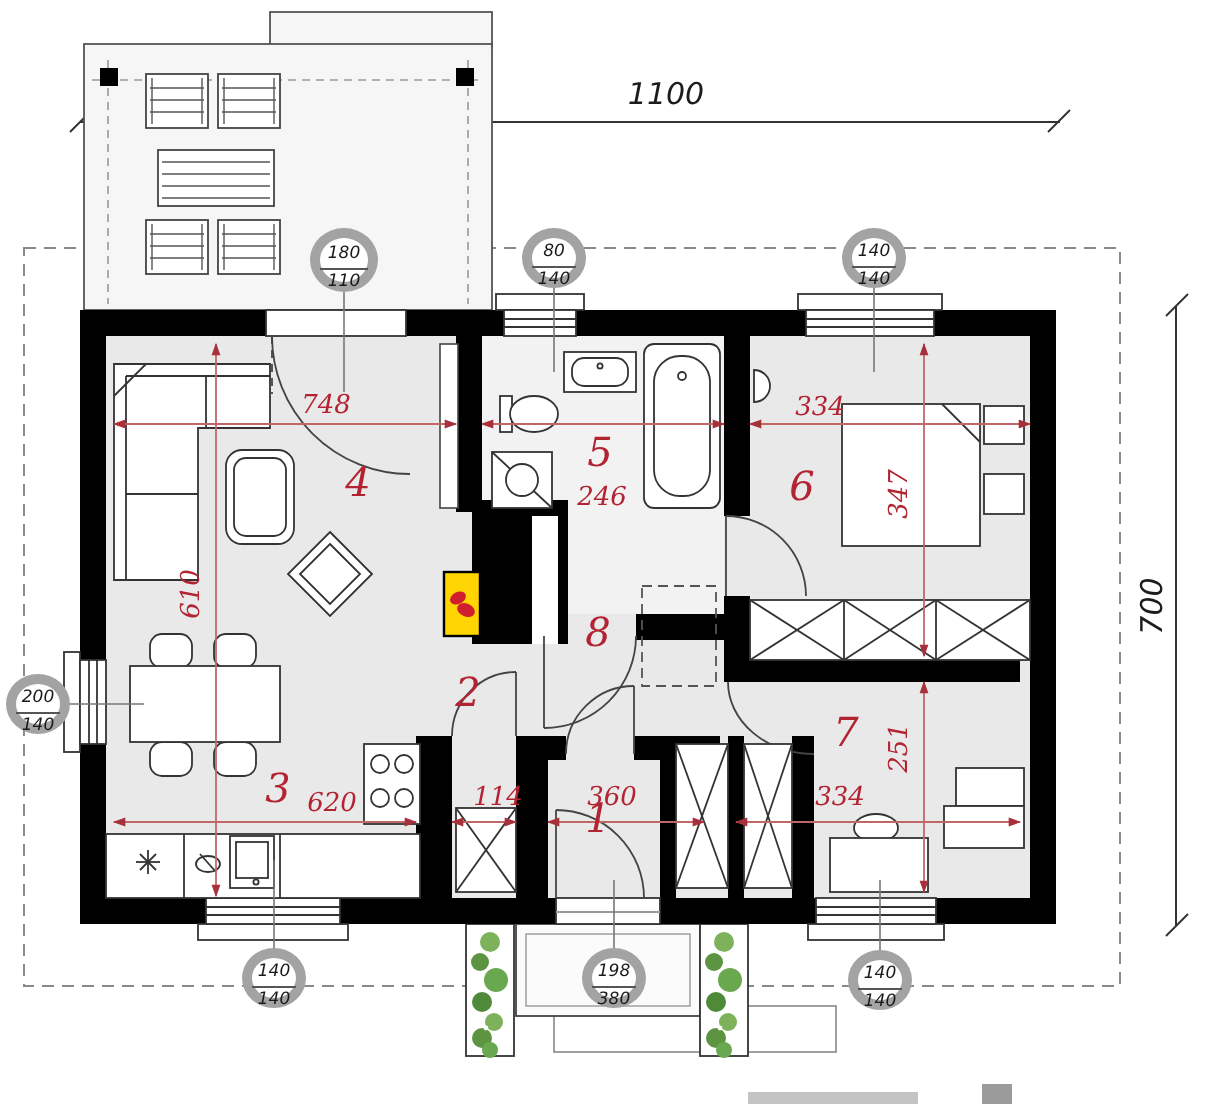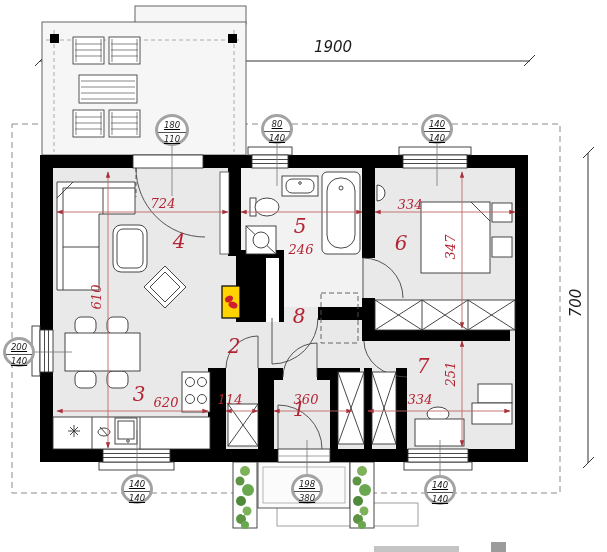--- a/index.html
+++ b/index.html
@@ -5,22 +5,22 @@
   html,body{margin:0;padding:0;background:#fff;}
   .stage{position:relative;width:607px;height:552px;background:#ffffff;overflow:hidden;
          font-family:"DejaVu Sans", sans-serif;}
   .stage svg{position:absolute;left:0;top:0;}
   .lbl{position:absolute;transform:translate(-50%,-50%);white-space:nowrap;}
   .room-num{font:italic 20px "DejaVu Serif", serif;color:#b32433;}
   .dim-num{font:italic 13px "DejaVu Serif", serif;color:#b32433;}
   .dim-num.rot{transform:translate(-50%,-50%) rotate(-90deg);}
   .overall{font:italic 15px "DejaVu Sans", sans-serif;color:#1c1c1c;}
   .overall.rot{transform:translate(-50%,-50%) rotate(-90deg);}
-  .callout{position:absolute;background:#fff;border:3px solid #a3a3a3;border-radius:50%;
-           text-align:center;box-sizing:border-box;z-index:3;text-decoration:underline;}
+  .callout{position:absolute;background:#fff;border:5px solid #a3a3a3;border-radius:50%;
+           text-align:center;box-sizing:border-box;z-index:3;}
   .callout .t,.callout .b{display:block;font:italic 8.5px "DejaVu Sans", sans-serif;
            color:#1a1a1a;line-height:13px;}
   .callout .t{border-bottom:1px solid #555;}
   .c32{width:32px;height:30px;padding-top:1px;}
   .c34{width:34px;height:32px;padding-top:2px;}
 </style>
 </head>
 <body>
 
 <div class="stage">
@@ -318,40 +318,40 @@
     <line x1="172" y1="146" x2="172" y2="196"></line>
     <line x1="277" y1="144" x2="277" y2="186"></line>
     <line x1="437" y1="144" x2="437" y2="186"></line>
     <line x1="35" y1="352" x2="72" y2="352"></line>
     <line x1="137" y1="474" x2="137" y2="430"></line>
     <line x1="307" y1="474" x2="307" y2="440"></line>
     <line x1="440" y1="475" x2="440" y2="440"></line>
   </g>
 </svg>
 
-<div class="lbl overall" style="left:333px;top:47px;">1900</div>
+<div class="lbl overall" style="left:333px;top:47px;">1100</div>
 <div class="lbl overall rot" style="left:576px;top:303px;">700</div>
 
 <div class="lbl room-num" style="left:299px;top:409px;">1</div>
 <div class="lbl room-num" style="left:234px;top:346px;">2</div>
 <div class="lbl room-num" style="left:139px;top:394px;">3</div>
 <div class="lbl room-num" style="left:179px;top:241px;">4</div>
 <div class="lbl room-num" style="left:300px;top:226px;">5</div>
 <div class="lbl room-num" style="left:401px;top:243px;">6</div>
 <div class="lbl room-num" style="left:423px;top:366px;">7</div>
 <div class="lbl room-num" style="left:299px;top:316px;">8</div>
 
-<div class="lbl dim-num" style="left:163px;top:203px;">724</div>
+<div class="lbl dim-num" style="left:163px;top:203px;">748</div>
 <div class="lbl dim-num" style="left:301px;top:202px;margin-top:47px;">246</div>
 <div class="lbl dim-num" style="left:410px;top:204px;">334</div>
 <div class="lbl dim-num rot" style="left:96px;top:297px;">610</div>
 <div class="lbl dim-num rot" style="left:450px;top:247px;">347</div>
 <div class="lbl dim-num rot" style="left:450px;top:374px;">251</div>
 <div class="lbl dim-num" style="left:166px;top:402px;">620</div>
-<div class="lbl dim-num" style="left:230px;top:399px;text-align:center;">114</div>
+<div class="lbl dim-num" style="left:249px;top:399px;text-align:center;">114</div>
 <div class="lbl dim-num" style="left:306px;top:399px;">360</div>
 <div class="lbl dim-num" style="left:420px;top:399px;">334</div>
 
 <div class="callout c34" style="left:155px;top:114px;">
   <span class="t">180</span>
   <span class="b">110</span>
 </div>
 <div class="callout c32" style="left:261px;top:114px;">
   <span class="t">80</span>
   <span class="b">140</span>

